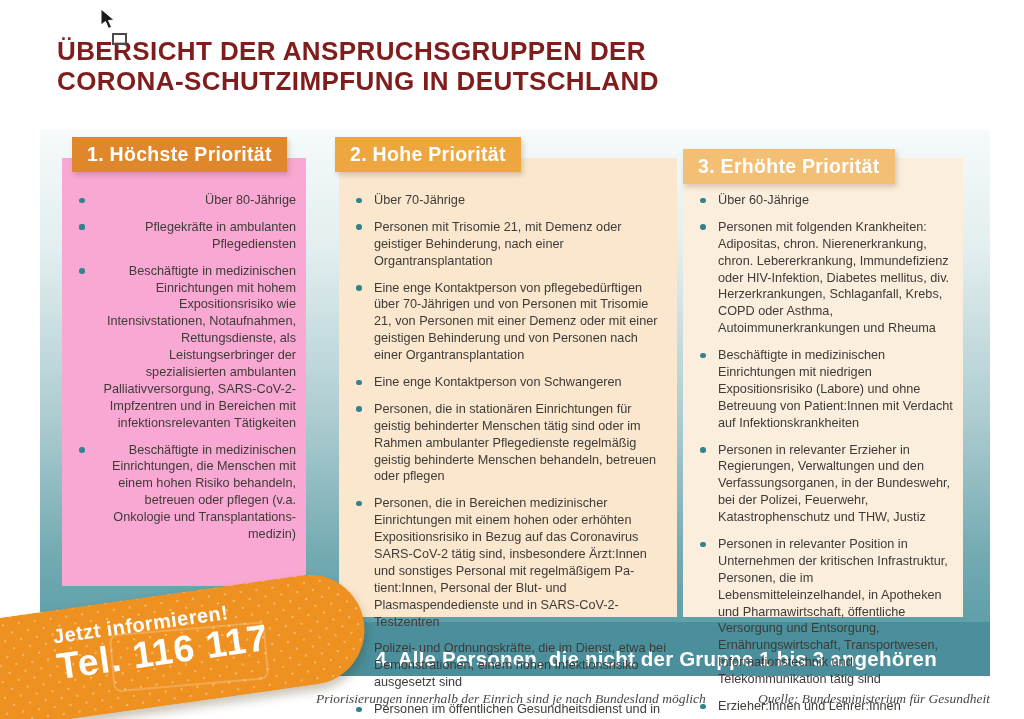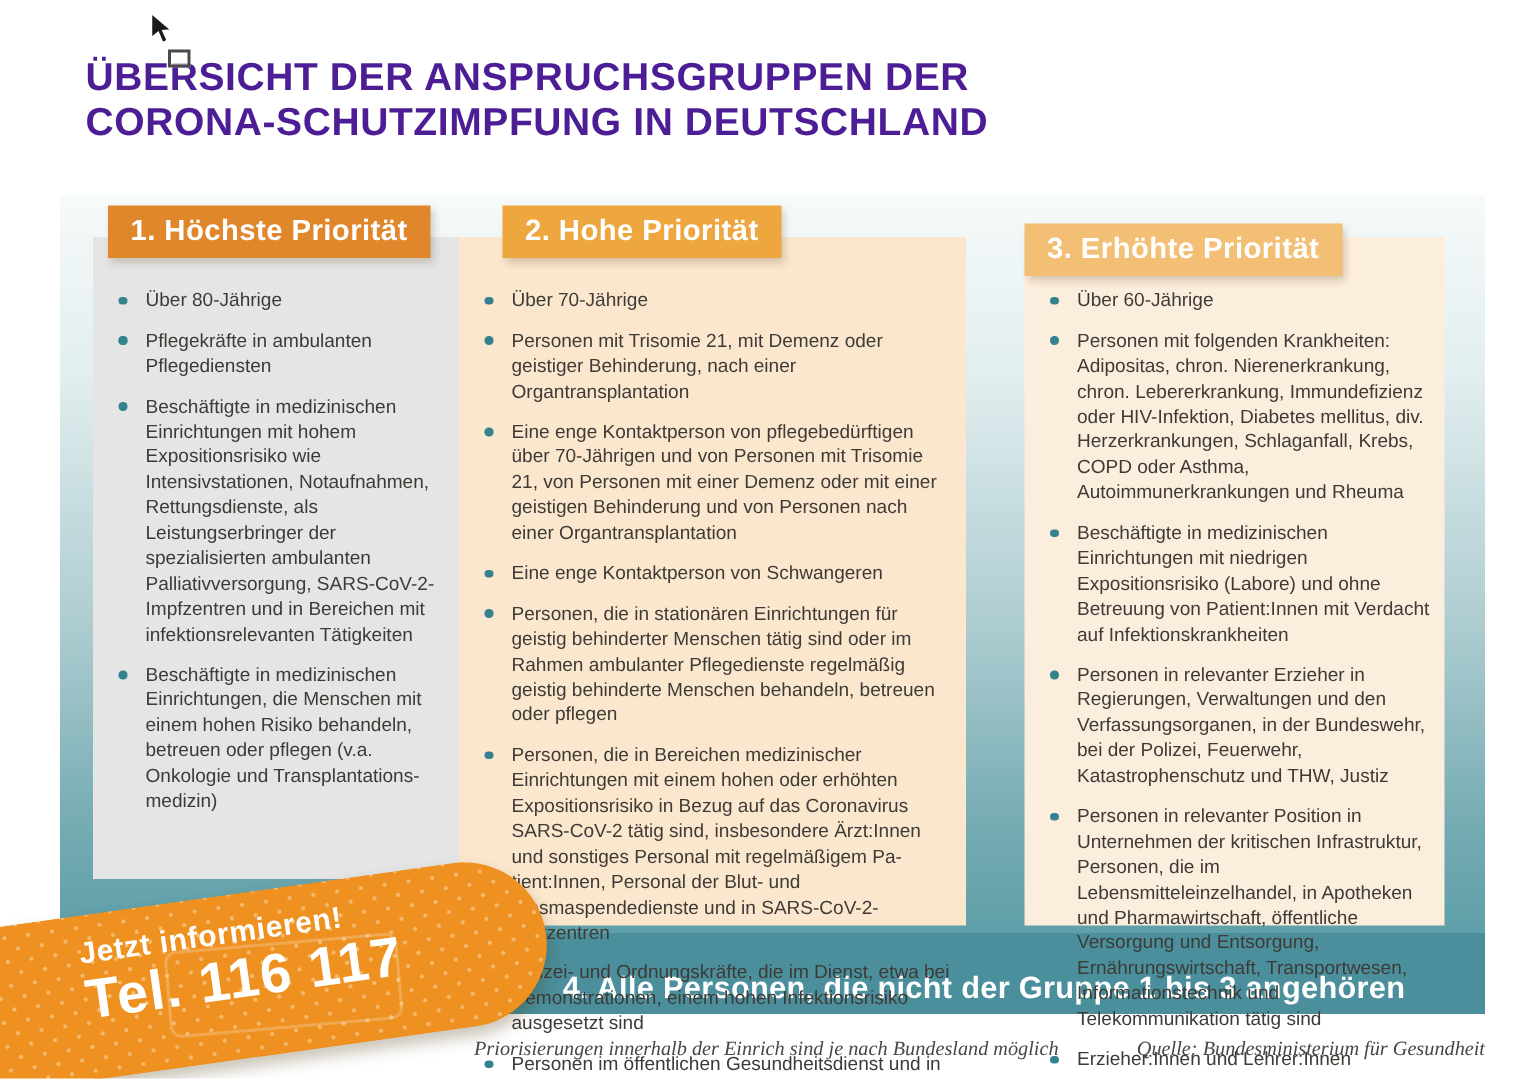--- a/index.html
+++ b/index.html
@@ -4,42 +4,42 @@
 <style>
   html,body{margin:0;padding:0;}
   body{
     width:1024px;height:719px;position:relative;overflow:hidden;
     background:#ffffff;
     font-family:"Liberation Sans",sans-serif;
   }
   
   .title{
     position:absolute;left:57px;top:36px;z-index:4;
-    font-size:26px;font-weight:bold;color:#4c1d95;
+    font-size:26px;font-weight:bold;color:#7f1d1d;
     line-height:1.17;letter-spacing:0.4px;
   }
   
   .panel{
     position:absolute;left:40px;top:130px;width:950px;height:546px;z-index:0;
     background:linear-gradient(180deg,#f6fafa 0%,#e2eeef 22%,#aecdd1 52%,#73aab2 78%,#4f97a2 100%);
   }
   
   .banner{
     position:absolute;left:40px;top:622px;width:950px;height:54px;z-index:1;
     background:#4A8F9B;
   }
   .banner-text{
     position:absolute;left:290px;right:8px;top:25px;
     text-align:center;color:#ffffff;font-size:20.5px;font-weight:bold;
     letter-spacing:0.2px;
   }
   
   .col{position:absolute;top:158px;box-sizing:border-box;padding:34px 10px 10px 14px;z-index:2;}
-  .col1{left:62px;width:244px;height:428px;background:#e5e5e5;}
-  .col2{left:306px;width:338px;height:459px;background:#FAE7CE;}
+  .col1{left:62px;width:244px;height:428px;background:#f9a8d4;text-align:right;}
+  .col2{left:339px;width:338px;height:459px;background:#FAE7CE;}
   .col3{left:683px;width:280px;height:459px;background:#FCEEDD;}
   ul.list{margin:0;padding:0;list-style:none;}
   ul.list li{
     position:relative;padding-left:21px;margin-bottom:10px;
     font-size:12.7px;line-height:1.33;color:#3E3B37;
   }
   .bullet{
     position:absolute;left:3px;top:5.5px;width:5.5px;height:5.5px;
     border-radius:50%;background:#35828F;
   }

